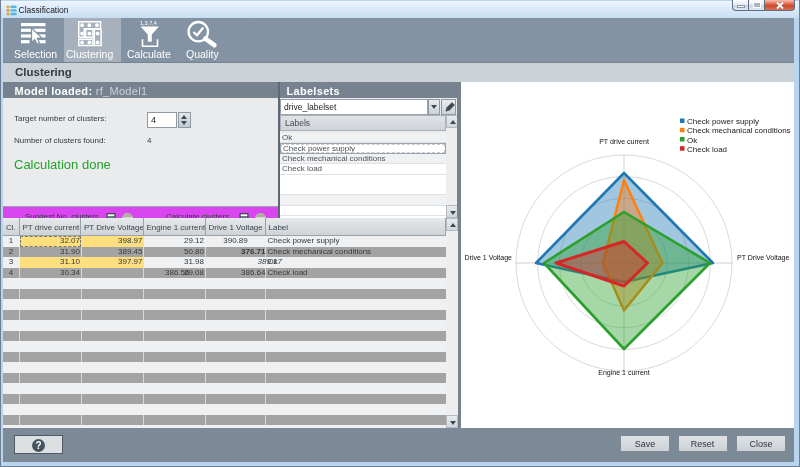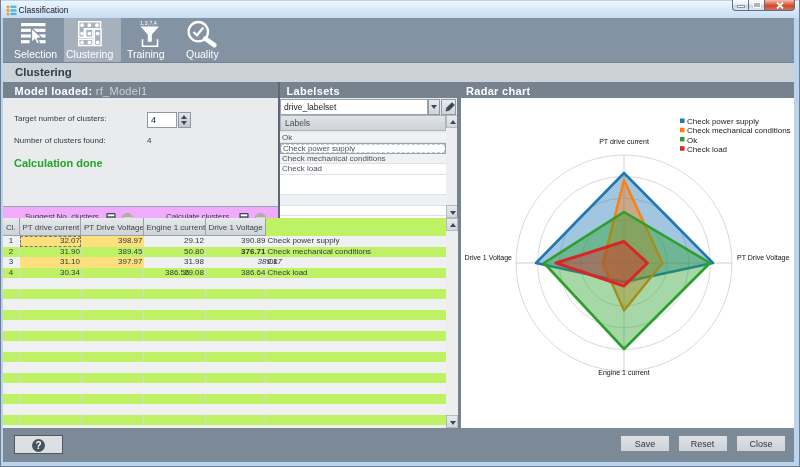--- a/index.html
+++ b/index.html
@@ -23,38 +23,38 @@
   #heading span{position:absolute;left:12px;top:3px;font-size:11.5px;font-weight:bold;color:#333b43;}
   
   .phead{height:16px;background:#76828e;color:#fff;font-weight:bold;font-size:11px;}
   .phead > span{position:absolute;left:9px;top:3px;letter-spacing:0.3px;white-space:nowrap;}
   #leftpanel{left:3px;top:82px;width:275px;height:136px;background:#e9ebed;}
   #lbpanel{left:280px;top:82px;width:177px;height:136px;background:#e9ebed;}
   #radarpanel{left:461px;top:82px;width:333px;height:346px;background:#fff;}
   #sep1{left:278px;top:82px;width:2px;height:136px;background:#5d6873;}
   #sep2{left:457px;top:82px;width:4px;height:346px;background:#76828e;}
   .lbl9{font-size:8px;color:#33393f;white-space:nowrap;}
-  #calcdone{font-weight:bold;color:#23a42a;font-size:11px;text-align:right;}
+  #calcdone{font-weight:normal;color:#23a42a;font-size:13px;text-align:right;}
   
   #spinbox{left:144px;top:30px;width:30px;height:16px;background:#fff;border:1px solid #8f99a2;box-sizing:border-box;font-size:9px;color:#222;padding:2px 0 0 3px;}
   #spinbtn{left:175px;top:30px;width:13px;height:16px;background:linear-gradient(180deg,#e3e7ea,#c2cad1);border:1px solid #8f99a2;box-sizing:border-box;}
   .tri-up{width:0;height:0;border-left:3.5px solid transparent;border-right:3.5px solid transparent;border-bottom:4px solid #3e4954;}
   .tri-down{width:0;height:0;border-left:3.5px solid transparent;border-right:3.5px solid transparent;border-top:4px solid #3e4954;}
   
   #ddfield{left:0;top:17px;width:148px;height:16px;background:#fff;border:1px solid #9aa3ab;box-sizing:border-box;font-size:8.5px;color:#222;padding:2px 0 0 3px;}
   #ddbtn{left:148px;top:17px;width:12px;height:16px;background:linear-gradient(180deg,#e8ebee,#ced4d9);border:1px solid #8f99a2;box-sizing:border-box;}
   #pencilbtn{left:161px;top:17px;width:15px;height:16px;background:linear-gradient(180deg,#e8ebee,#ced4d9);border:1px solid #8f99a2;box-sizing:border-box;}
   #lblhead{left:0;top:33px;width:166px;height:16px;background:linear-gradient(180deg,#e0e3e6,#ced3d8);border:1px solid #aab3bb;box-sizing:border-box;font-size:8.5px;color:#454c53;padding:2px 0 0 4px;}
   .lrow{left:0;width:166px;height:10.4px;font-size:8px;white-space:nowrap;color:#4c5258;border-bottom:1px solid #dfe2e5;box-sizing:border-box;padding-left:2px;line-height:10px;background:#fff;}
   .lrow.g{background:#eff1f3;}
   
   .sbtrack{background:#eceef0;}
   .sbbtn{width:12px;height:13px;background:linear-gradient(180deg,#e8ebee,#d2d7dc);border:1px solid #b3bac1;box-sizing:border-box;}
   
-  #tbl{left:3px;top:218px;width:443px;height:210px;background:#bef264;}
+  #tbl{left:3px;top:218px;width:443px;height:210px;background:#a3a3a3;}
   .th{top:0;height:17.5px;white-space:nowrap;overflow:hidden;background:linear-gradient(180deg,#e7eaec,#ced3d7);border-right:1px solid #9aa3ab;border-bottom:1px solid #9aa3ab;box-sizing:border-box;font-size:8px;color:#3c434b;padding:4.5px 0 0 3px;}
   .trow{left:0;width:443px;height:10.5px;}
   .trow.g{background:#eef0f2;}
   .td{position:absolute;top:0;height:10.5px;font-size:8px;white-space:nowrap;color:#33393f;line-height:10.5px;box-sizing:border-box;}
   .num{text-align:right;padding-right:1px;}
   .ylw{background:#fedf7e;}
   .colline{top:17.5px;width:1px;height:193.5px;background:#d4d9dd;}
   
   #bottombar{left:3px;top:428px;width:791px;height:33.5px;background:#7c8a97;}
   .bbtn{top:7px;width:50px;height:17px;background:linear-gradient(180deg,#dfe2e5,#cdd2d7);border:1px solid #7f8a94;box-sizing:border-box;font-size:9px;color:#2e353c;text-align:center;padding-top:3px;}
@@ -127,21 +127,21 @@
           <circle cx="19.6" cy="21.4" r="1.9"></circle>
       </g>
     </svg>
     <div class="abs tbtxt" style="left:63px;">Clustering</div>
 
     <svg class="abs" style="left:134px;top:0px" width="24" height="29" viewBox="0 0 24 29">
       <text x="3" y="7" font-size="5.5" fill="#fff">1,3,7,4</text>
       <path d="M3.5,8.6 H22 L14.8,16.5 V23.8 H10.8 V16.5 Z" fill="#fff"></path>
       <path d="M5.5,21.3 V28.3 H20.5 V21.3" fill="none" stroke="#fff" stroke-width="1.6"></path>
     </svg>
-    <div class="abs tbtxt" style="left:124px;">Training</div>
+    <div class="abs tbtxt" style="left:124px;">Calculate</div>
 
     <svg class="abs" style="left:182px;top:4px" width="32" height="29" viewBox="0 0 32 29">
       <circle cx="13.3" cy="9.7" r="9.7" fill="none" stroke="#fff" stroke-width="2.3"></circle>
       <path d="M8.5,10 L12,13.3 L18.3,5.5" fill="none" stroke="#fff" stroke-width="2.2"></path>
       <path d="M20.3,16.6 L29.4,23.2" stroke="#fff" stroke-width="4.6" stroke-linecap="round"></path>
     </svg>
     <div class="abs tbtxt" style="left:183px;">Quality</div>
   </div>
 
   <div class="abs" id="heading">
@@ -157,21 +157,21 @@
     <div class="abs" id="spinbtn">
       <div class="abs tri-up" style="left:2px;top:2px;"></div>
       <div class="abs tri-down" style="left:2px;top:8px;"></div>
     </div>
     <div class="abs lbl9" style="left:11px;top:54px;">Number of clusters found:</div>
     <div class="abs lbl9" style="left:144px;top:54px;">4</div>
     <div class="abs" id="calcdone" style="left:11px;top:75px;">Calculation done</div>
   </div>
   <div class="abs" id="sep1"></div>
 
-  <div class="abs" style="left:3px;top:206px;width:275px;height:19px;background:#f0abfc;border-top:1px solid #9aa3ab;box-sizing:border-box;">
+  <div class="abs" style="left:3px;top:206px;width:275px;height:19px;background:#d946ef;border-top:1px solid #9aa3ab;box-sizing:border-box;">
     <div class="abs lbl9" style="left:22px;top:5px;">Suggest No. clusters</div>
     <svg class="abs" style="left:103px;top:6px" width="10" height="11" viewBox="0 0 10 12">
       <rect x="0" y="0" width="10" height="11" rx="0.8" fill="#3e4954"></rect>
       <rect x="1.4" y="1.4" width="7.2" height="2.2" fill="#fff"></rect>
       <g fill="#e8ebee">
           <rect x="1.6" y="5" width="1.6" height="4.5"></rect>
           <rect x="4.2" y="5" width="1.6" height="4.5"></rect>
           <rect x="6.8" y="5" width="1.6" height="4.5"></rect>
         </g>
     </svg>
@@ -230,33 +230,34 @@
       </div>
   </div>
   <div class="abs" id="sep2"></div>
 
   <div class="abs" id="tbl">
     <div class="abs th" style="left:0;width:16.5px;">Cl.</div>
     <div class="abs th" style="left:16.5px;width:61.5px;">PT drive current</div>
     <div class="abs th" style="left:78px;width:62.5px;">PT Drive Voltage</div>
     <div class="abs th" style="left:140.5px;width:62px;">Engine 1 current</div>
     <div class="abs th" style="left:202.5px;width:60px;">Drive 1 Voltage</div>
+    <div class="abs th" style="left:262.5px;width:180.5px;">Label</div>
 
     <div class="abs colline" style="left:16px;"></div>
     <div class="abs colline" style="left:77.5px;"></div>
     <div class="abs colline" style="left:140px;"></div>
     <div class="abs colline" style="left:202px;"></div>
     <div class="abs colline" style="left:262px;"></div>
 
     <div class="abs trow g" style="top:18px;">
       <div class="td" style="left:0;width:16px;text-align:center;">1</div>
       <div class="td num ylw" style="left:16.5px;width:61.5px;outline:1px dashed #777;outline-offset:-1px;">32.07</div>
       <div class="td num ylw" style="left:78px;width:62.5px;">398.97</div>
       <div class="td num" style="left:140.5px;width:61.5px;">29.12</div>
-      <div class="td num" style="left:202.5px;width:61px;">390.89</div>
+      <div class="td num" style="left:202.5px;width:61px;text-align:center;">390.89</div>
       <div class="td" style="left:264.5px;width:178px;">Check power supply</div>
     </div>
     <div class="abs trow" style="top:28.5px;">
       <div class="td" style="left:0;width:16px;text-align:center;">2</div>
       <div class="td num" style="left:16.5px;width:61.5px;">31.90</div>
       <div class="td num" style="left:78px;width:62.5px;">389.45</div>
       <div class="td num" style="left:140.5px;width:61.5px;">50.80</div>
       <div class="td num" style="left:202.5px;width:61px;font-weight:bold;">376.71</div>
       <div class="td" style="left:264.5px;width:178px;">Check mechanical conditions</div>
     </div>
@@ -288,23 +289,20 @@
     <div class="abs sbtrack" style="left:443px;top:0;width:12px;height:211px;"></div>
     <div class="abs sbbtn" style="left:443px;top:0;">
         <div class="abs tri-up" style="left:2.5px;top:4px;"></div>
       </div>
     <div class="abs sbbtn" style="left:443px;top:197px;">
         <div class="abs tri-down" style="left:2.5px;top:5px;"></div>
       </div>
   </div>
 
   <div class="abs" id="radarpanel">
-    <div class="abs phead" style="left:0;top:0;width:333px;">
-        <span style="left:5px;">Radar chart</span>
-      </div>
     <svg class="abs" style="left:0;top:16px" width="333" height="331" viewBox="0 0 333 331">
 
       <g fill="none" stroke="#dadada" stroke-width="1">
         <circle cx="163" cy="165" r="21.6"></circle>
         <circle cx="163" cy="165" r="43.2"></circle>
         <circle cx="163" cy="165" r="64.8"></circle>
         <circle cx="163" cy="165" r="86.4"></circle>
         <circle cx="163" cy="165" r="108"></circle>
       </g>
       <g stroke="#cfcfcf" stroke-width="1">

